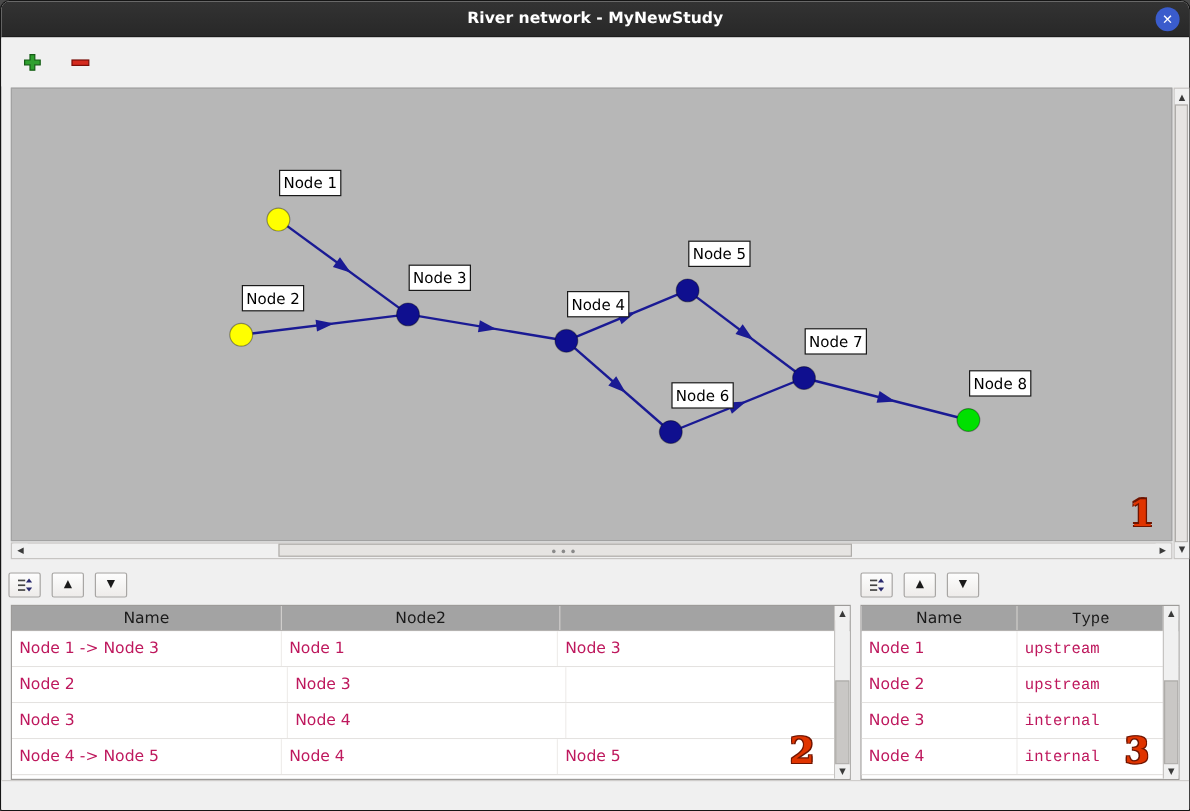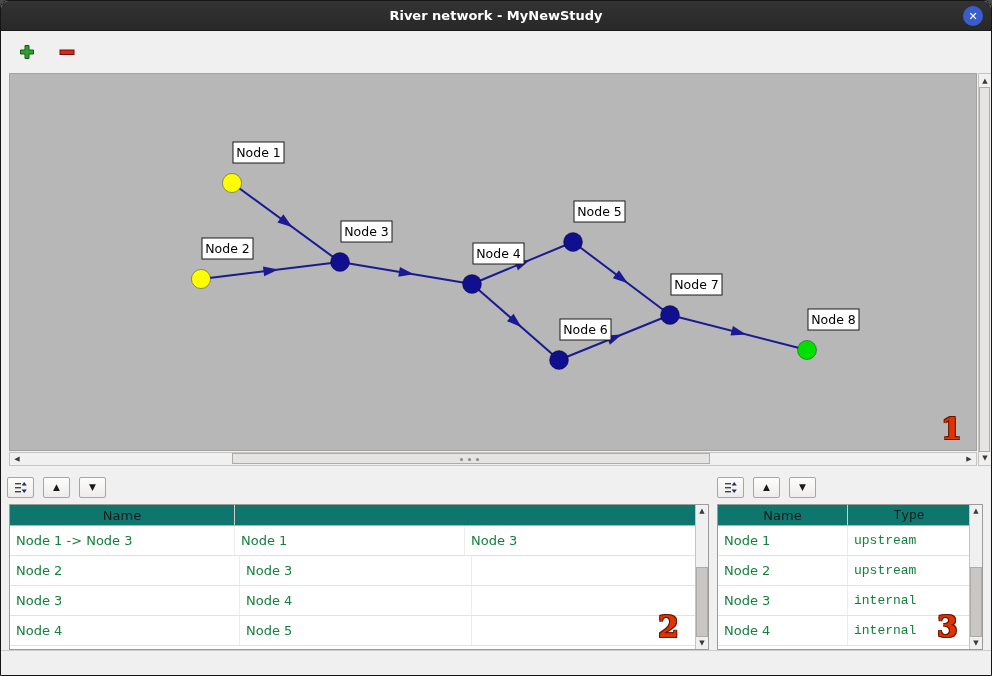--- a/index.html
+++ b/index.html
@@ -77,29 +77,29 @@
     width:27px; height:21px; border:1px solid #a8a6a4; border-radius:2px;
     background:linear-gradient(#fdfdfd,#eeecea);
     display:flex; align-items:center; justify-content:center;
     font-size:9px; color:#1a1a1a; cursor:pointer;
   }
 
   
   .dtable { position:absolute; top:503px; background:#ffffff; border:1px solid #9d9b99; overflow:hidden; }
   .dtable-left  { left:8px;   width:700px; height:146px; }
   .dtable-right { left:716px; width:266px; height:146px; }
-  .t-header { display:flex; height:21px; background:#0f766e; border-bottom:1px solid #b4b2b0; }
+  .t-header { display:flex; height:21px; background:#a3a3a3; border-bottom:1px solid #b4b2b0; }
   .hcell {
     display:flex; align-items:center; justify-content:center;
     font-size:13px; color:#1a1a1a; border-right:1px solid #cfcdcb;
   }
   .trow { display:flex; height:30px; border-bottom:1px solid #e4e2e0; background:#ffffff; }
   .tcell {
     display:flex; align-items:center; padding-left:6px;
-    font-size:13px; color:#15803d; border-right:1px solid #efedeb;
+    font-size:13px; color:#be185d; border-right:1px solid #efedeb;
     overflow:hidden; white-space:nowrap;
   }
   .dtable-left  .c0 { width:225px; } .dtable-left .c1 { width:230px; } .dtable-left .c2 { width:232px; }
   .dtable-right .c0 { width:130px; } .dtable-right .c1 { width:123px;font-family:Liberation Mono, monospace; }
 
   .vsb-table { top:0; right:0; width:13px; height:100%; border:none; border-left:1px solid #c6c4c2; }
   .vsb-table .sb-thumb { left:0px; top:62px; width:12px; height:70px; background:#c9c7c5; }
   .vsb-table .sb-arrow.up { top:0; } .vsb-table .sb-arrow.down { bottom:0; }
   .sb-arrow.up { top:1px; left:0; } .sb-arrow.down { bottom:1px; left:0; }
   .sb-arrow.left { left:1px; top:0; } .sb-arrow.right { right:1px; top:0; }
@@ -243,36 +243,38 @@
       <span>▲</span>
     </div>
     <div class="mini-btn">
       <span>▼</span>
     </div>
   </div>
 
   <div class="dtable dtable-left">
     <div class="t-header">
         <div class="hcell c0">Name</div>
+        <div class="hcell c2">Node2</div>
       </div>
     <div class="t-body">
         <div class="trow">
           <div class="tcell c0">Node 1 -&gt; Node 3</div>
           <div class="tcell c1">Node 1</div>
           <div class="tcell c2">Node 3</div>
         </div>
         <div class="trow">
           <div class="tcell c1">Node 2</div>
           <div class="tcell c2">Node 3</div>
         </div>
         <div class="trow">
           <div class="tcell c1">Node 3</div>
           <div class="tcell c2">Node 4</div>
         </div>
         <div class="trow">
+          <div class="tcell c0">Node 4 -&gt; Node 5</div>
           <div class="tcell c1">Node 4</div>
           <div class="tcell c2">Node 5</div>
         </div>
       </div>
     <div class="sb vsb-table">
       <div class="sb-arrow up">▲</div>
       <div class="sb-thumb"></div>
       <div class="sb-arrow down">▼</div>
     </div>
   </div>

